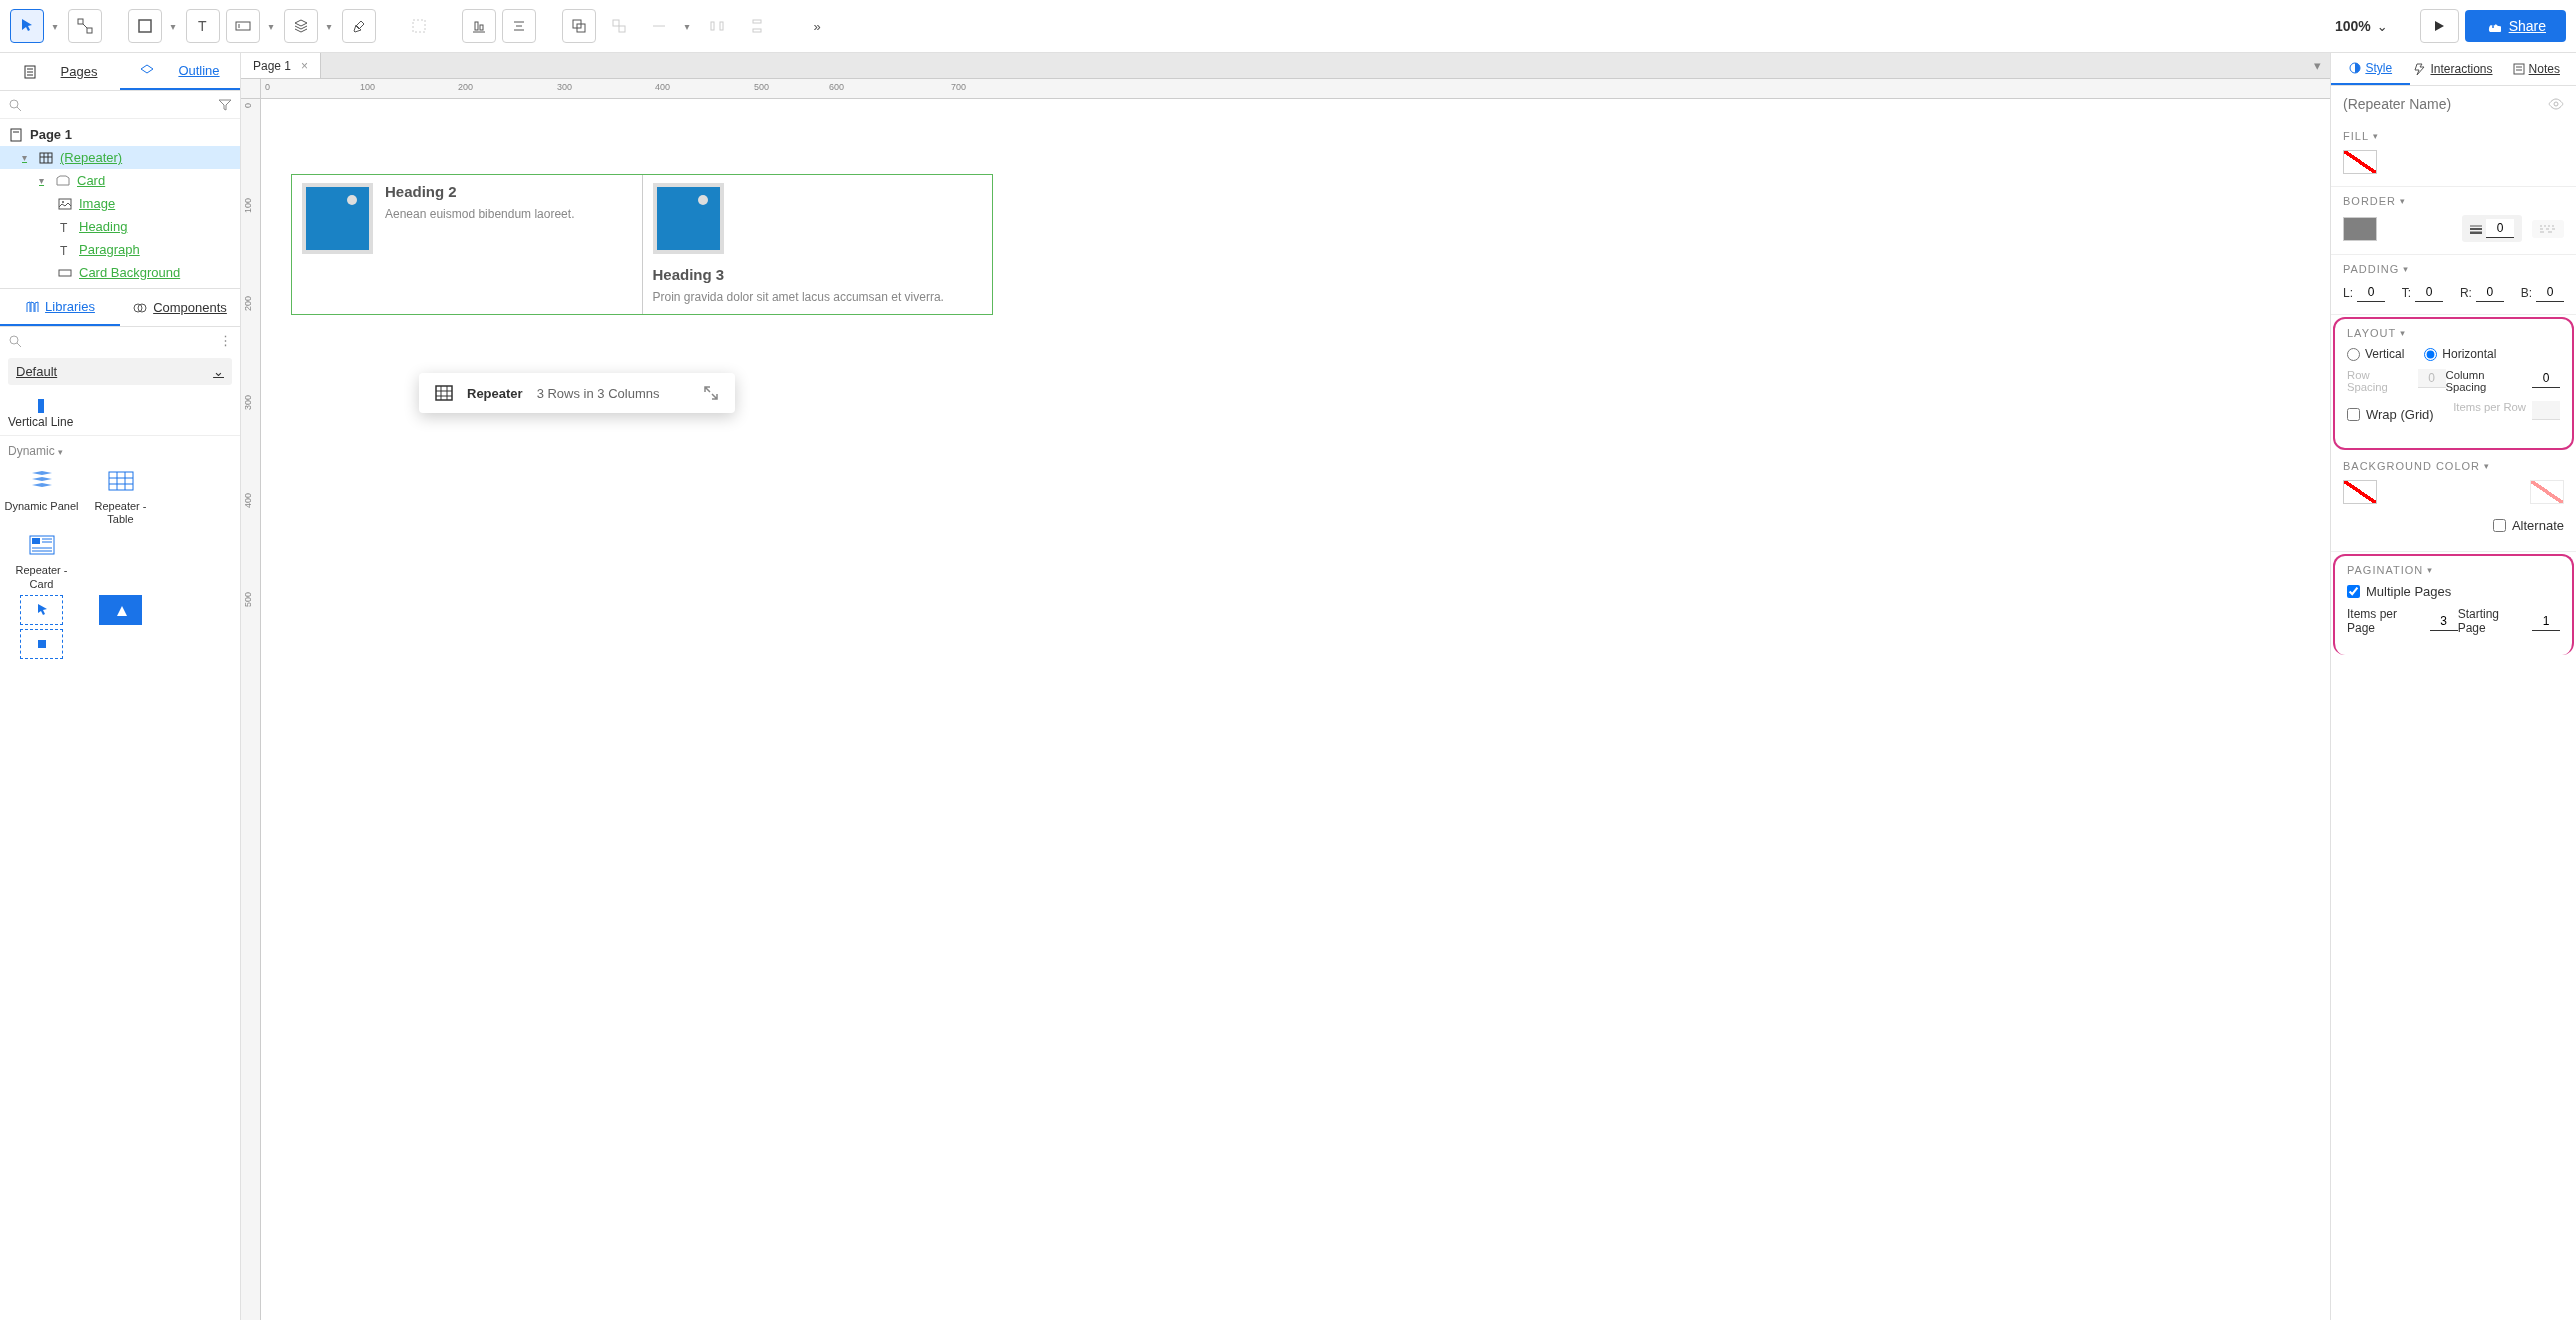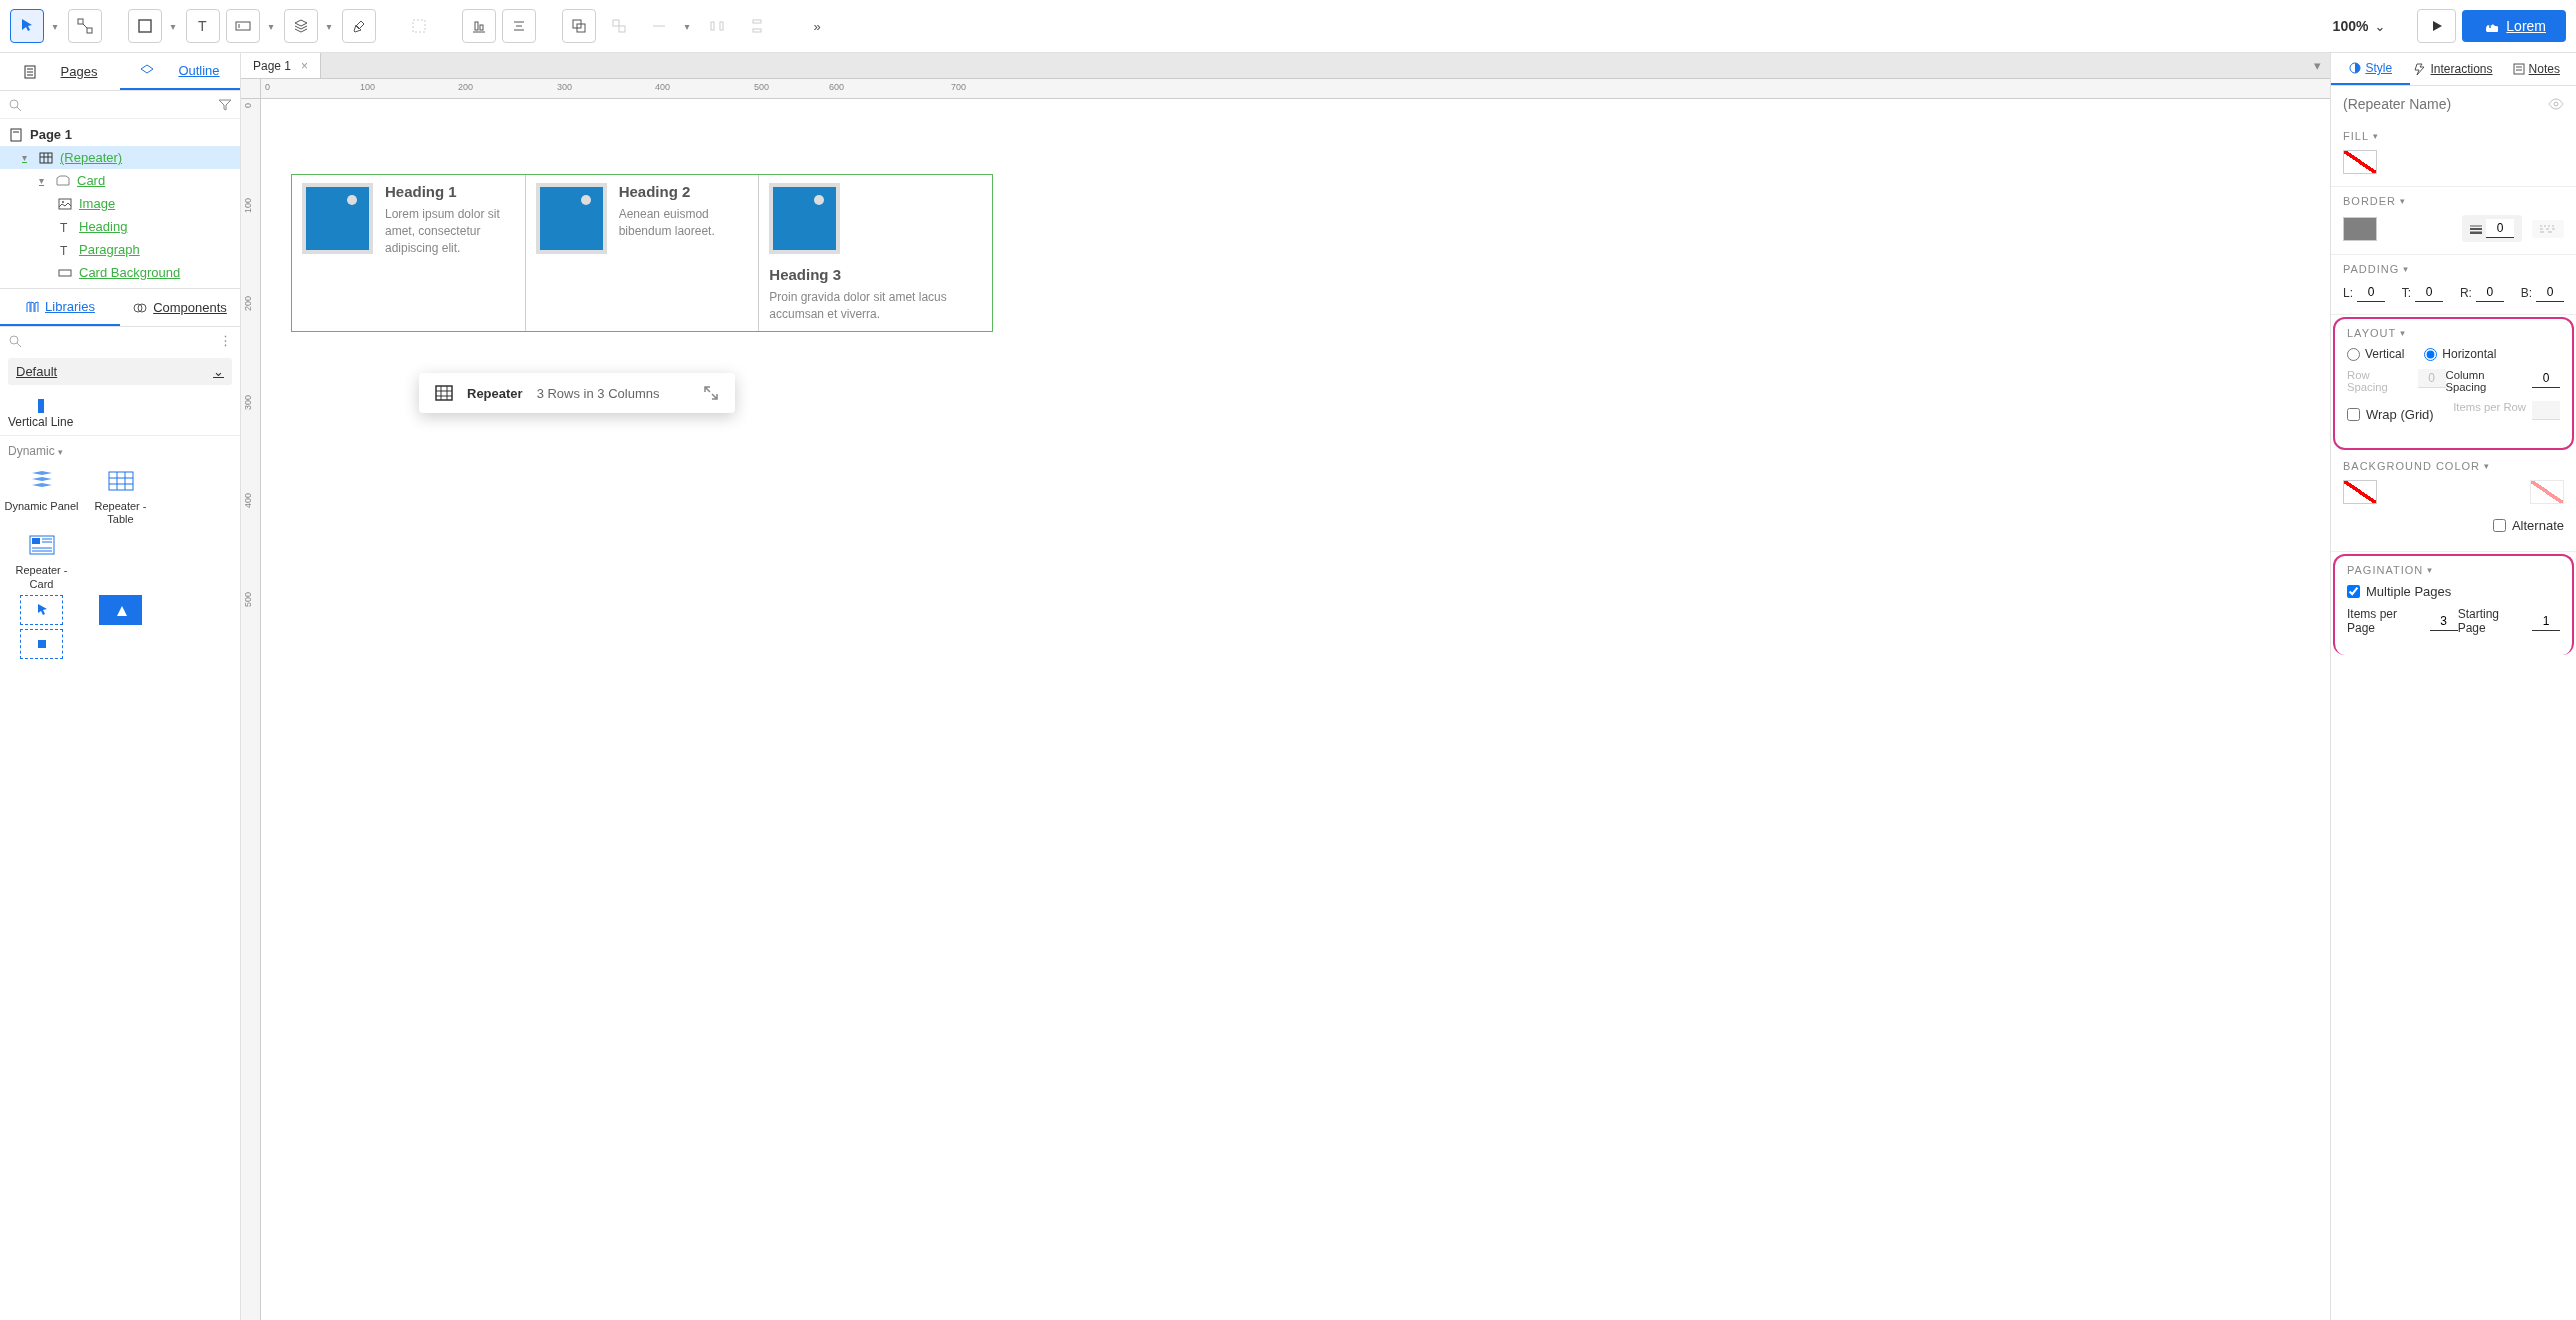--- a/index.html
+++ b/index.html
@@ -246,21 +246,21 @@
       <div class="play-btn">
           <svg width="12" height="12" viewBox="0 0 12 12">
             <path d="M2 1l9 5-9 5z" fill="#333"></path>
           </svg>
         </div>
       <button class="share-btn">
         <svg width="16" height="12" viewBox="0 0 16 12">
             <path d="M4 9a5 5 0 019-3h1a3 3 0 010 6H5a3 3 0 01-1-3z" fill="#fff"></path>
             <path d="M8 3v5M6 5l2-2 2 2" stroke="#1a73e8" stroke-width="1.5" fill="none"></path>
           </svg>
-        <span>Lorem</span>
+        <span>Share</span>
       </button>
     </div>
   </div>
 
   <div class="main">
 
     <div class="left">
       <div class="left-tabs">
         <div class="left-tab">
           <svg width="14" height="14" viewBox="0 0 14 14">
@@ -484,37 +484,20 @@
         <div class="ruler-v">
           <span style="top:4px;">0</span>
           <span style="top:99px;">100</span>
           <span style="top:197px;">200</span>
           <span style="top:296px;">300</span>
           <span style="top:394px;">400</span>
           <span style="top:493px;">500</span>
         </div>
         <div class="canvas">
           <div class="repeater">
-            <div class="card">
-              <div class="img-ph">
-                  <div class="inner">
-                    <div class="mtn">
-                      <svg viewBox="0 0 72 40" preserveAspectRatio="none">
-                        <path d="M0 40V25l15-12 15 10 20-15 22 18v14z" fill="#1a82c5"></path>
-                        <rect width="72" height="40" fill="#ddd" opacity="0"></rect>
-                        <path d="M0 40V25l15-12 15 10 20-15 22 18v14z" fill="#1a82c5"></path>
-                      </svg>
-                    </div>
-                  </div>
-                </div>
-              <div class="txt">
-                  <h3>Heading 1</h3>
-                  <p>Lorem ipsum dolor sit amet, consectetur adipiscing elit.</p>
-                </div>
-            </div>
             <div class="card">
               <div class="img-ph">
                   <div class="inner">
                     <div class="mtn">
                       <svg viewBox="0 0 72 40" preserveAspectRatio="none">
                         <path d="M0 40V25l15-12 15 10 20-15 22 18v14z" fill="#1a82c5"></path>
                       </svg>
                     </div>
                   </div>
                 </div>

